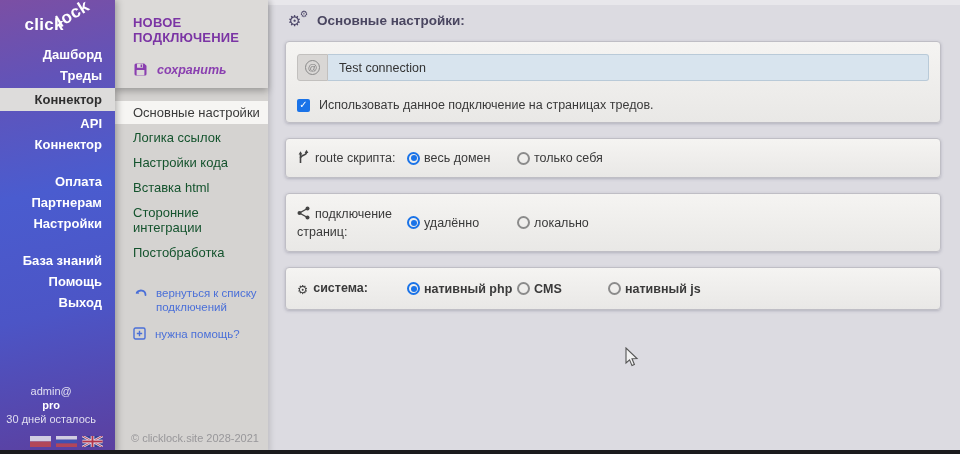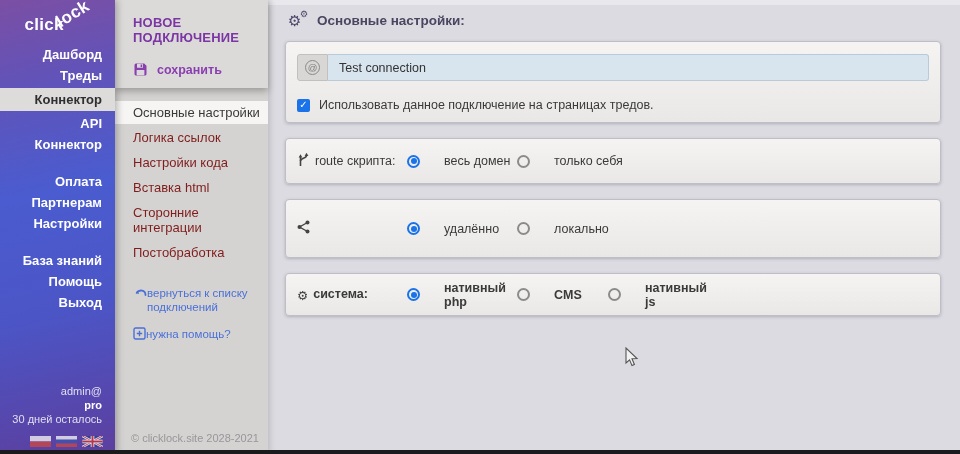--- a/index.html
+++ b/index.html
@@ -11,61 +11,61 @@
   .sidebar { width:115px; flex-shrink:0; position:relative; z-index:3;
     background:linear-gradient(168deg,#7b4fa4 0%,#6253b8 18%,#4a5ccf 42%,#4c55c6 68%,#5c3f9e 100%);
     box-shadow:2px 0 7px rgba(0,0,0,.28); }
   .logo { text-align:right; padding:15px 16px 0 0; color:#fff; font-size:17px; letter-spacing:.3px; height:40px; }
   .logo-click { font-weight:700; }
   .logo-lock { display:inline-block; font-weight:700; transform:rotate(-32deg) translate(1px,-3px); transform-origin:left bottom; }
   .nav { margin-top:4px; }
   .nav-item { text-align:right; color:#fff; font-size:13px; font-weight:700; padding:3px 13px; line-height:15px; cursor:pointer; }
   .nav-item.active { background:#dddcdb; color:#2f2f2f; padding-top:4px; padding-bottom:4px; margin:2px 0; }
   .nav-gap { height:16px; }
-  .account { position:absolute; right:13px; bottom:28px; text-align:right; font-size:11px; line-height:14px; color:rgba(255,255,255,.82); }
+  .account { position:absolute; right:19px; bottom:28px; text-align:center; font-size:11px; line-height:14px; color:rgba(255,255,255,.82); }
   .account .pro { font-weight:700; color:#fff; }
   .flags { position:absolute; right:12px; bottom:7px; display:flex; gap:5px; align-items:center; opacity:.8; }
   .flag { width:21px; height:11px; display:block; }
 
   
   .panel { width:153px; flex-shrink:0; position:relative; z-index:2; background:#d5d3d1; box-shadow:2px 0 6px rgba(0,0,0,.14); }
   .panel-top { height:88px; background:#dcdad8; padding:15px 10px 0 18px; box-shadow:0 3px 7px rgba(0,0,0,.28); position:relative; }
   .panel-title { color:#7b35a4; font-weight:700; font-size:13px; letter-spacing:.2px; }
-  .save-btn { display:flex; align-items:center; gap:9px; margin-top:17px; color:#8a3fb0; font-weight:700; font-size:12.5px; cursor:pointer; }
+  .save-btn { display:flex; align-items:center; gap:9px; margin-top:17px; color:#8a3fb0; font-weight:700; font-size:12.5px; cursor:pointer;font-style:italic; }
   .panel-menu { list-style:none; margin-top:13px; }
-  .panel-menu li { padding:4px 6px 4px 18px; margin-bottom:2px; color:#7f1d1d; font-size:13px; cursor:pointer; }
+  .panel-menu li { padding:4px 6px 4px 18px; margin-bottom:2px; color:#14532d; font-size:13px; cursor:pointer; }
   .panel-menu li.active { background:#f6f5f3; color:#3a3a3a; }
   .panel-links { margin-top:22px; padding-left:18px; }
-  .link-row { display:flex; align-items:flex-start; color:#4a6fd8; font-size:11.5px; line-height:14px; margin-bottom:13px; cursor:pointer; }
+  .link-row { display:flex; gap:9px; align-items:flex-start; color:#4a6fd8; font-size:11.5px; line-height:14px; margin-bottom:13px; cursor:pointer; }
   .link-row .txt { max-width:105px; }
   .copyright { position:absolute; left:16px; bottom:10px; font-size:11px; color:#98979a; }
 
   
   .main { flex:1; position:relative; background:#dcdbe1; padding:0 19px 0 17px; }
   .main-top-glow { position:absolute; top:0; left:0; right:0; height:5px; background:rgba(255,255,255,.35); }
   .main-header { display:flex; align-items:center; gap:9px; padding:12px 0 0 3px; color:#4a4660; font-weight:700; font-size:13.5px; }
   .gears { position:relative; width:20px; height:17px; color:#4c4668; }
   .gear-big { position:absolute; left:0; top:0; font-size:15px; line-height:17px; }
   .gear-small { position:absolute; right:0; top:-3px; font-size:9px; line-height:10px; }
   .card { background:linear-gradient(180deg,#f5f4f2,#e9e8e6); border:1px solid #bfbec5; border-radius:4px; box-shadow:0 1px 3px rgba(80,80,105,.30); }
   .card-name { margin-top:12px; height:82px; padding:12px 11px 0 11px; }
   .input-row { display:flex; height:27px; }
   .at-box { width:31px; background:#d9d7d5; border:1px solid #c2c0be; border-radius:3px 0 0 3px; display:flex; align-items:center; justify-content:center; }
   .at-circle { width:15px; height:15px; border:1px solid #8a8a8a; border-radius:50%; color:#7e7e7e; font-size:9.5px; display:flex; align-items:center; justify-content:center; }
   .name-input { flex:1; background:#d8e4ee; border:1px solid #b9cad8; border-left:none; border-radius:0 3px 3px 0; font-family:inherit; font-size:12.5px; color:#333; padding:0 11px; outline:none; }
   .checkbox-row { display:flex; align-items:center; gap:9px; margin-top:17px; font-size:12.5px; color:#3a3a3a; }
   .checkbox { width:13px; height:13px; background:#1a73e8; border-radius:2px; color:#fff; font-size:10px; font-weight:700; display:flex; align-items:center; justify-content:center; line-height:1; cursor:pointer; }
   .group-card { display:flex; align-items:center; padding-left:11px; }
-  .card-route { margin-top:15px; height:46px; }
+  .card-route { margin-top:15px; height:40px; }
   .card-pages { margin-top:15px; height:59px; }
   .card-system { margin-top:15px; height:43px;font-weight:bold; }
   .group-label { width:110px; font-size:12.5px; color:#3a3a3a; line-height:16px; flex-shrink:0; }
   .group-label .gicon { display:inline-block; vertical-align:-2px; margin-right:5px; color:#444; }
   .options { display:flex; align-items:center; }
-  .option { width:110px; display:flex; align-items:center; gap:24px; font-size:12.5px; color:#3a3a3a; cursor:pointer; }
+  .option { width:110px; display:flex; align-items:center; gap:4px; font-size:12.5px; color:#3a3a3a; cursor:pointer; }
   .option.wide { width:91px; }
   .radio { width:13px; height:13px; border-radius:50%; flex-shrink:0; position:relative; }
   .radio.sel { border:2px solid #1a73e8; }
   .radio.sel::after { content:""; position:absolute; inset:1.5px; background:#1a73e8; border-radius:50%; }
   .radio.un { border:2px solid #8b8b8b; }
   .cursor { position:absolute; left:623px; top:347px; z-index:5; }
   .bottom-bar { position:absolute; left:0; right:0; bottom:0; height:4px; background:#1b1b1d; z-index:9; }
 </style>
 </head>
 <body>
@@ -200,21 +200,21 @@
       </div>
     </section>
 
     <section class="card group-card card-pages">
       <div class="group-label">
         <span class="gicon"><svg width="13" height="14" viewBox="0 0 13 14">
               <circle cx="10.5" cy="2.5" r="2" fill="#444"></circle>
               <circle cx="2.5" cy="7" r="2" fill="#444"></circle>
               <circle cx="10.5" cy="11.5" r="2" fill="#444"></circle>
               <path d="M10.5 2.5 L2.5 7 L10.5 11.5" stroke="#444" stroke-width="1.4" fill="none"></path>
-            </svg></span>
+            </svg></span><span>подключение страниц:</span>
       </div>
       <div class="options">
         <div class="option">
           <span class="radio sel"></span>
           <span>удалённо</span>
         </div>
         <div class="option">
           <span class="radio un"></span>
           <span>локально</span>
         </div>

